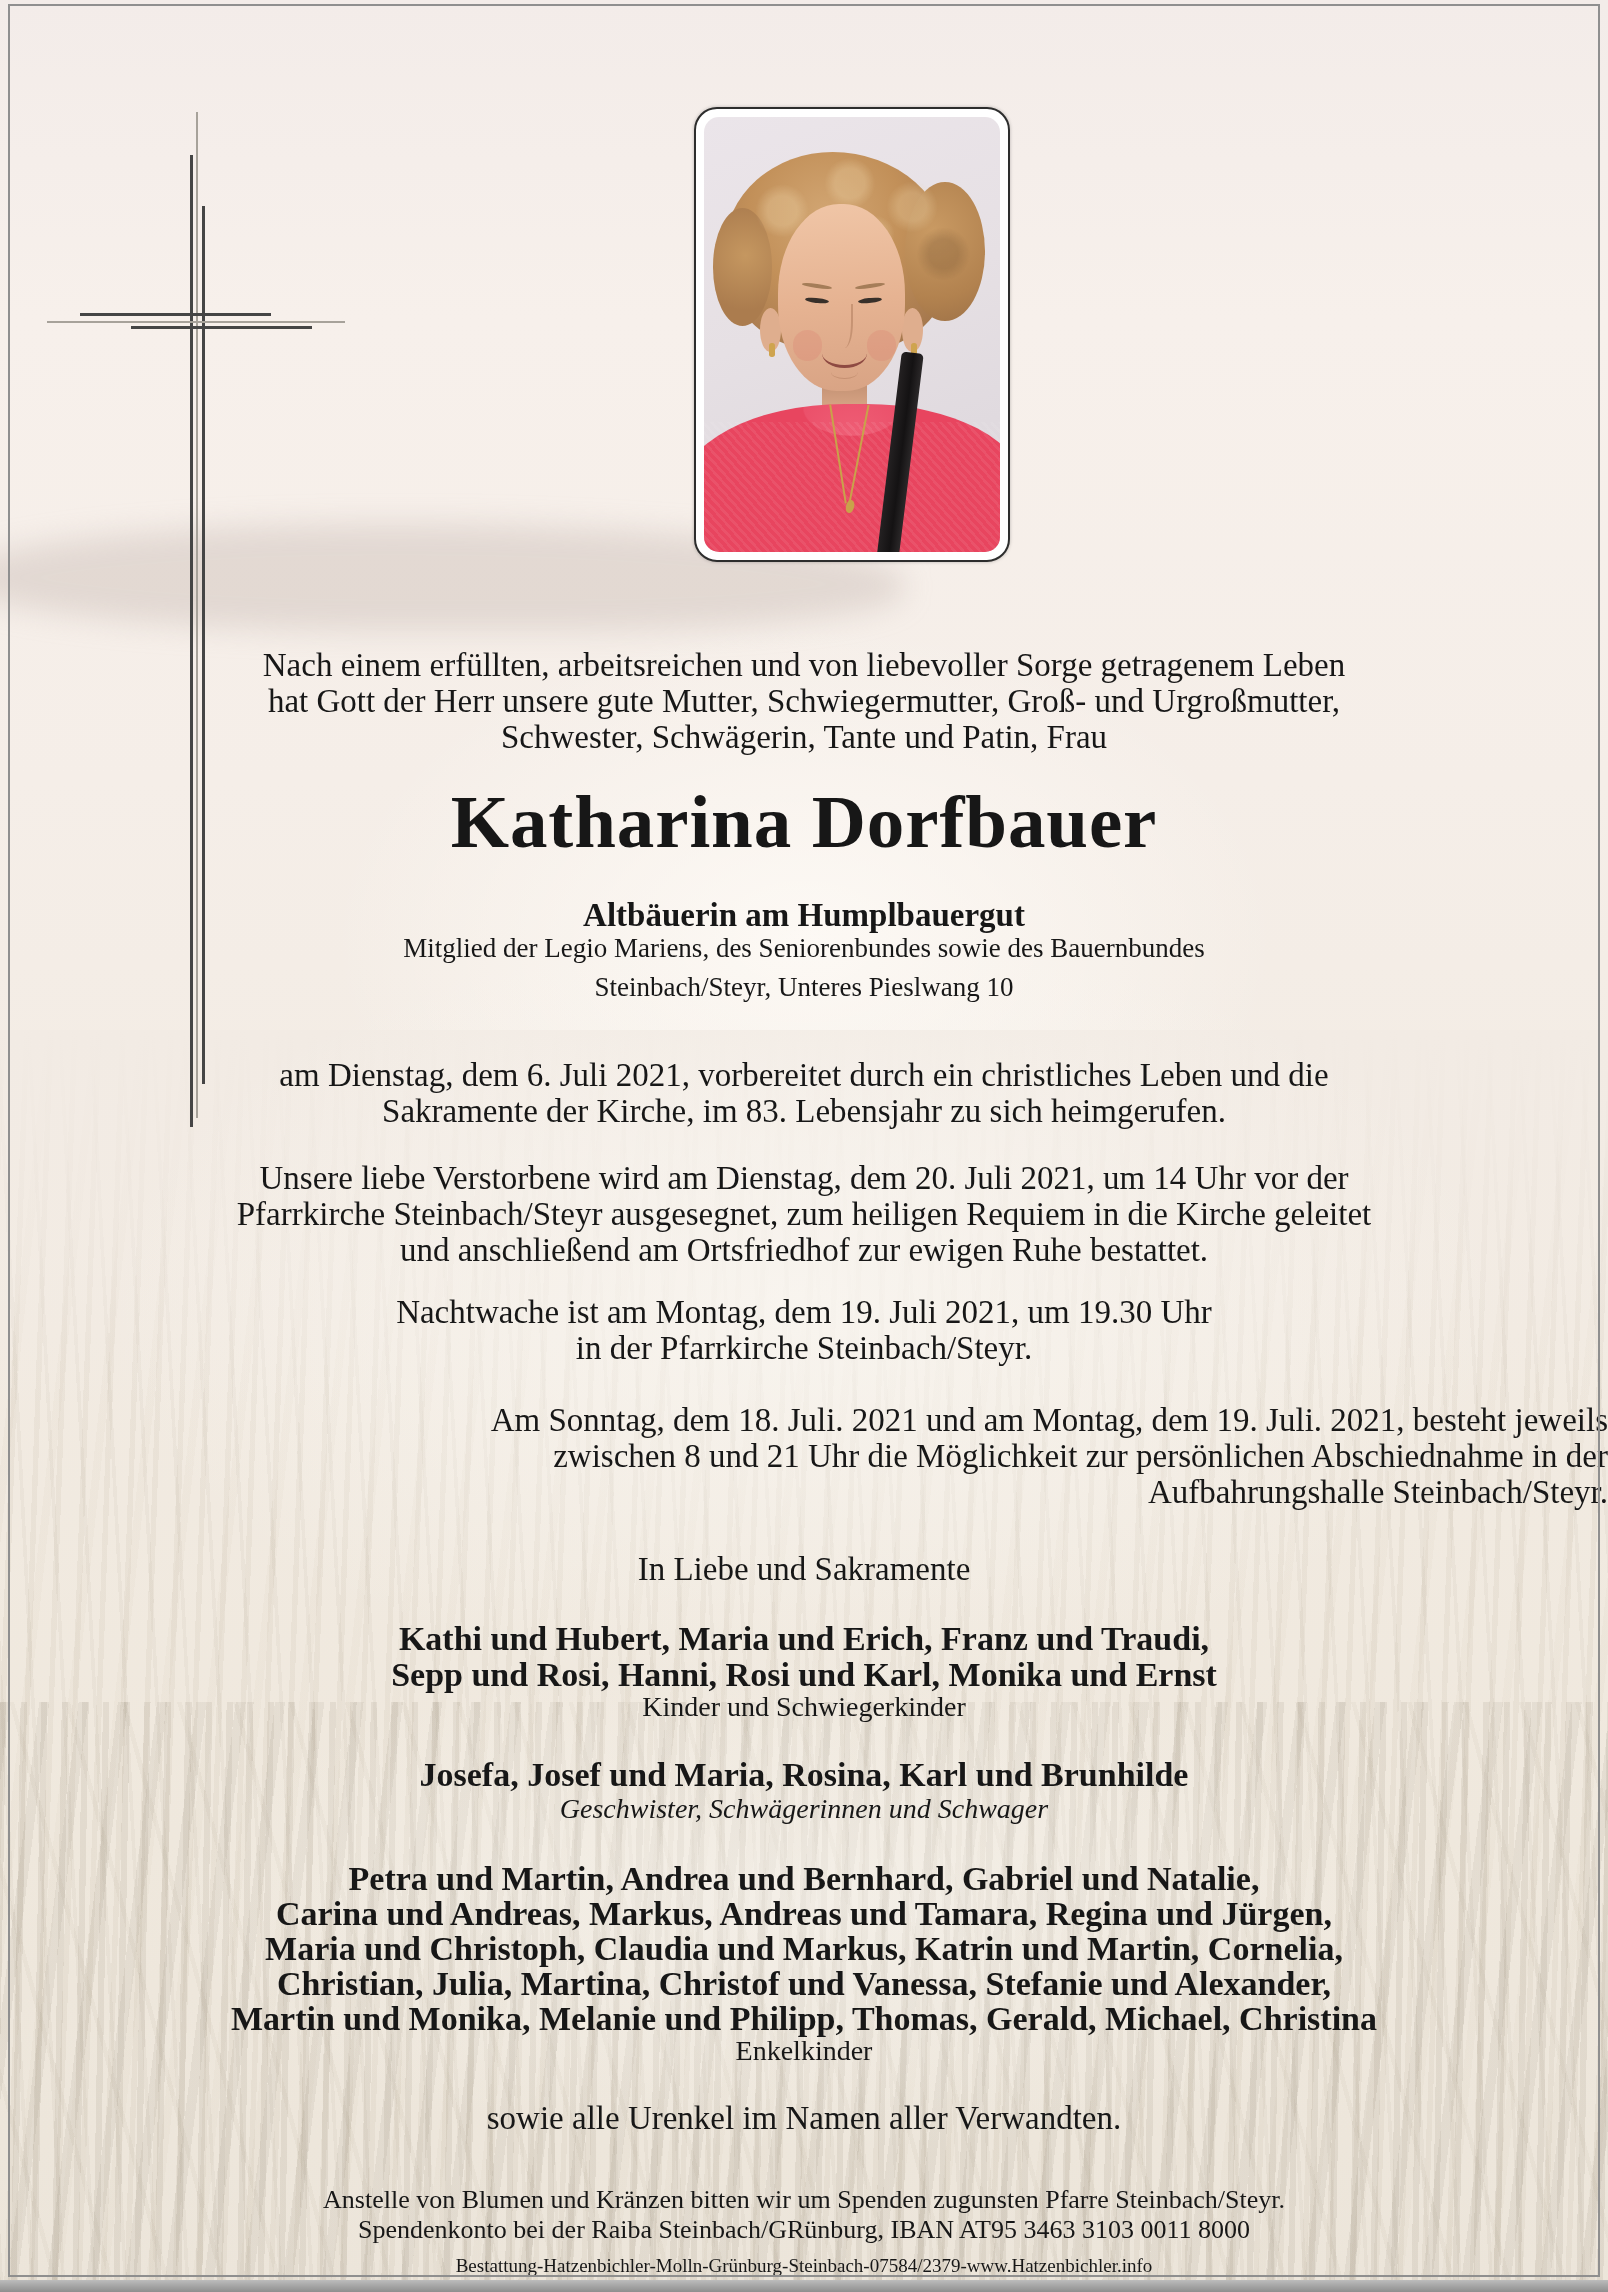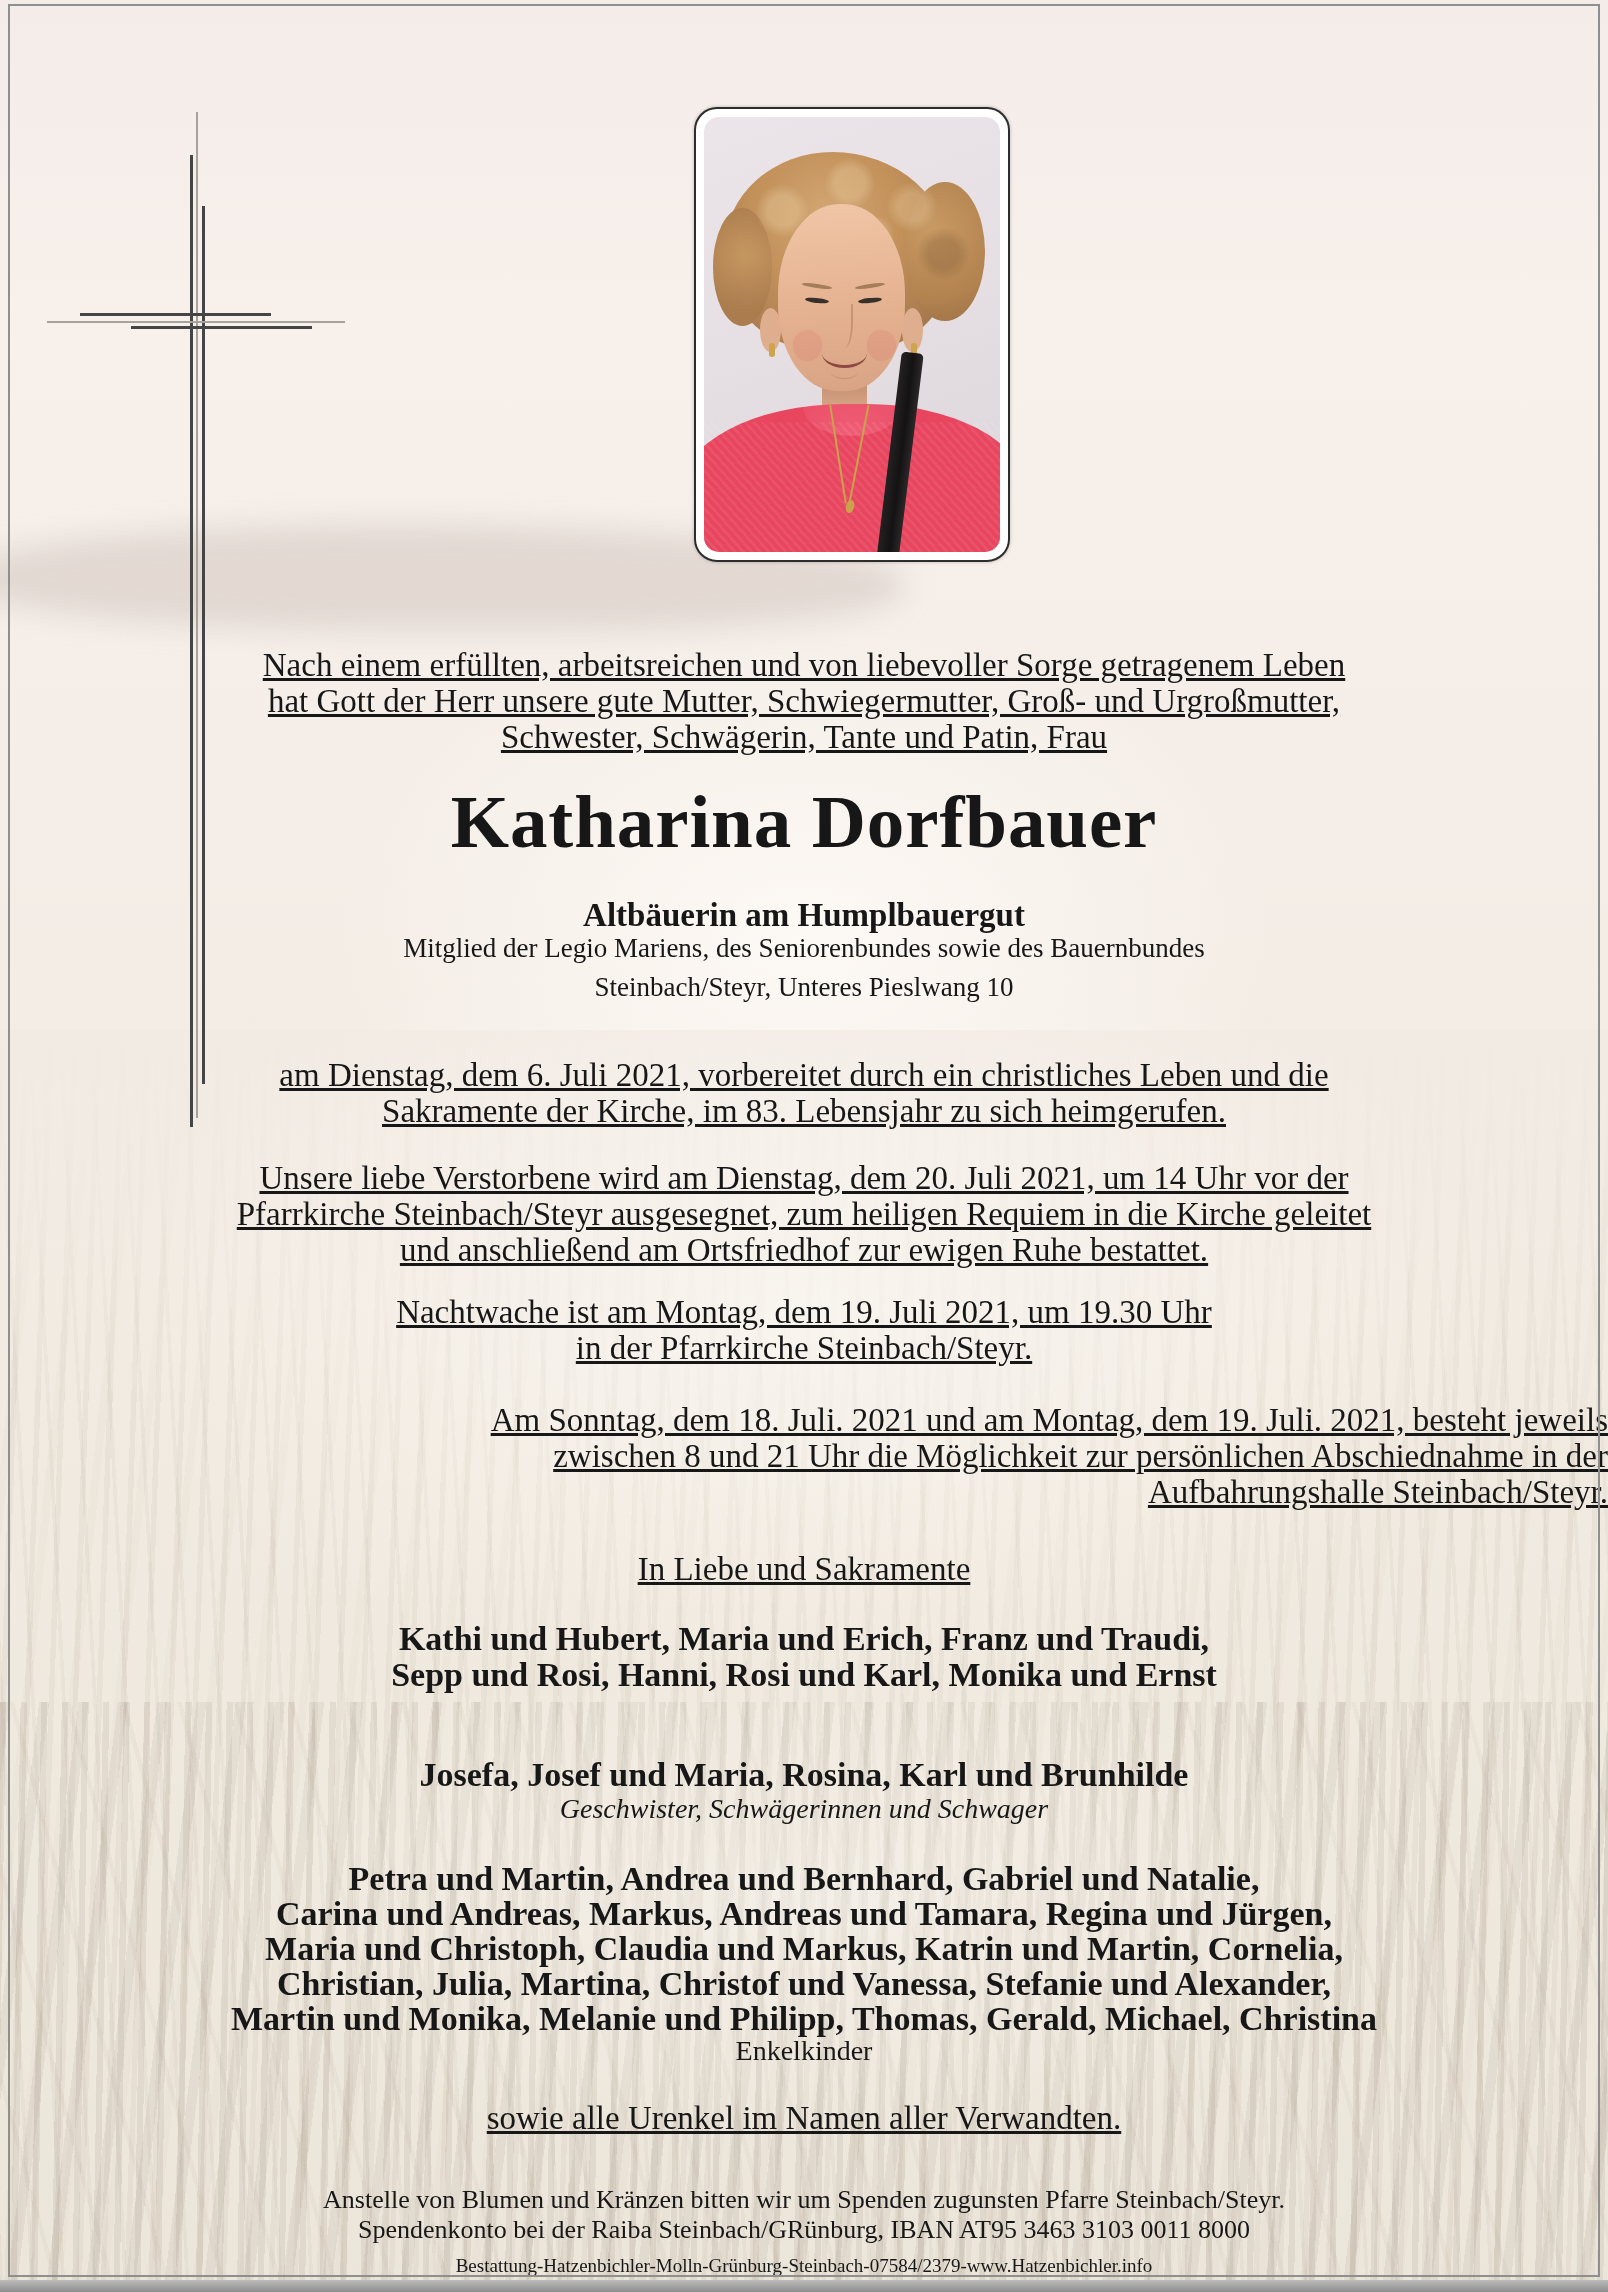--- a/index.html
+++ b/index.html
@@ -158,21 +158,21 @@
     position:absolute;left:62%;top:54%;width:7.5%;height:52%;
     background:linear-gradient(90deg,#242122,#141213 55%,#2b2829);
     transform:rotate(7deg);border-radius:4.5px;
   }
   .p-chain{position:absolute;width:1.8px;background:#c9a24a;}
   .p-chain.a{left:45%;top:66%;height:23%;transform:rotate(-9deg);}
   .p-chain.b{left:52%;top:66%;height:23%;transform:rotate(11deg);}
   .p-pendant{position:absolute;left:48%;top:88%;width:8px;height:13.4px;border-radius:45%;background:#c9a24a;transform:rotate(14deg);}
   
   .tb{position:absolute;left:0;width:100%;text-align:center;white-space:nowrap;}
-  .t-body{font-size:33px;line-height:36px;text-decoration:underline;}
+  .t-body{font-size:33px;line-height:36px;}
   .t-title{font-size:75px;line-height:82px;font-weight:bold;letter-spacing:0.9px;}
   .t-role{font-size:33px;line-height:38px;font-weight:bold;}
   .t-sub{font-size:27px;line-height:36px;}
   .t-bold{font-size:34px;line-height:36px;font-weight:bold;}
   .t-bold5{font-size:34px;line-height:35px;font-weight:bold;}
   .t-caption{font-size:28px;line-height:32px;}
   .t-notice{font-size:26px;line-height:30px;}
   .t-tiny{font-size:19px;line-height:22.4px;}
 </style>
 </head>
@@ -262,20 +262,21 @@
     <div>zwischen 8 und 21 Uhr die Möglichkeit zur persönlichen Abschiednahme in der</div>
     <div>Aufbahrungshalle Steinbach/Steyr.</div>
   </div>
 
   <div class="tb t-body" style="top:1551px;">In Liebe und Sakramente</div>
 
   <div class="tb t-bold" style="top:1621px;">
     <div>Kathi und Hubert, Maria und Erich, Franz und Traudi,</div>
     <div>Sepp und Rosi, Hanni, Rosi und Karl, Monika und Ernst</div>
   </div>
+  <div class="tb t-caption" style="top:1691px;">Kinder und Schwiegerkinder</div>
 
   <div class="tb t-bold" style="top:1757px;">Josefa, Josef und Maria, Rosina, Karl und Brunhilde</div>
   <div class="tb t-caption" style="top:1793px;font-style:italic;">Geschwister, Schwägerinnen und Schwager</div>
 
   <div class="tb t-bold5" style="top:1861px;">
     <div>Petra und Martin, Andrea und Bernhard, Gabriel und Natalie,</div>
     <div>Carina und Andreas, Markus, Andreas und Tamara, Regina und Jürgen,</div>
     <div>Maria und Christoph, Claudia und Markus, Katrin und Martin, Cornelia,</div>
     <div>Christian, Julia, Martina, Christof und Vanessa, Stefanie und Alexander,</div>
     <div>Martin und Monika, Melanie und Philipp, Thomas, Gerald, Michael, Christina</div>

